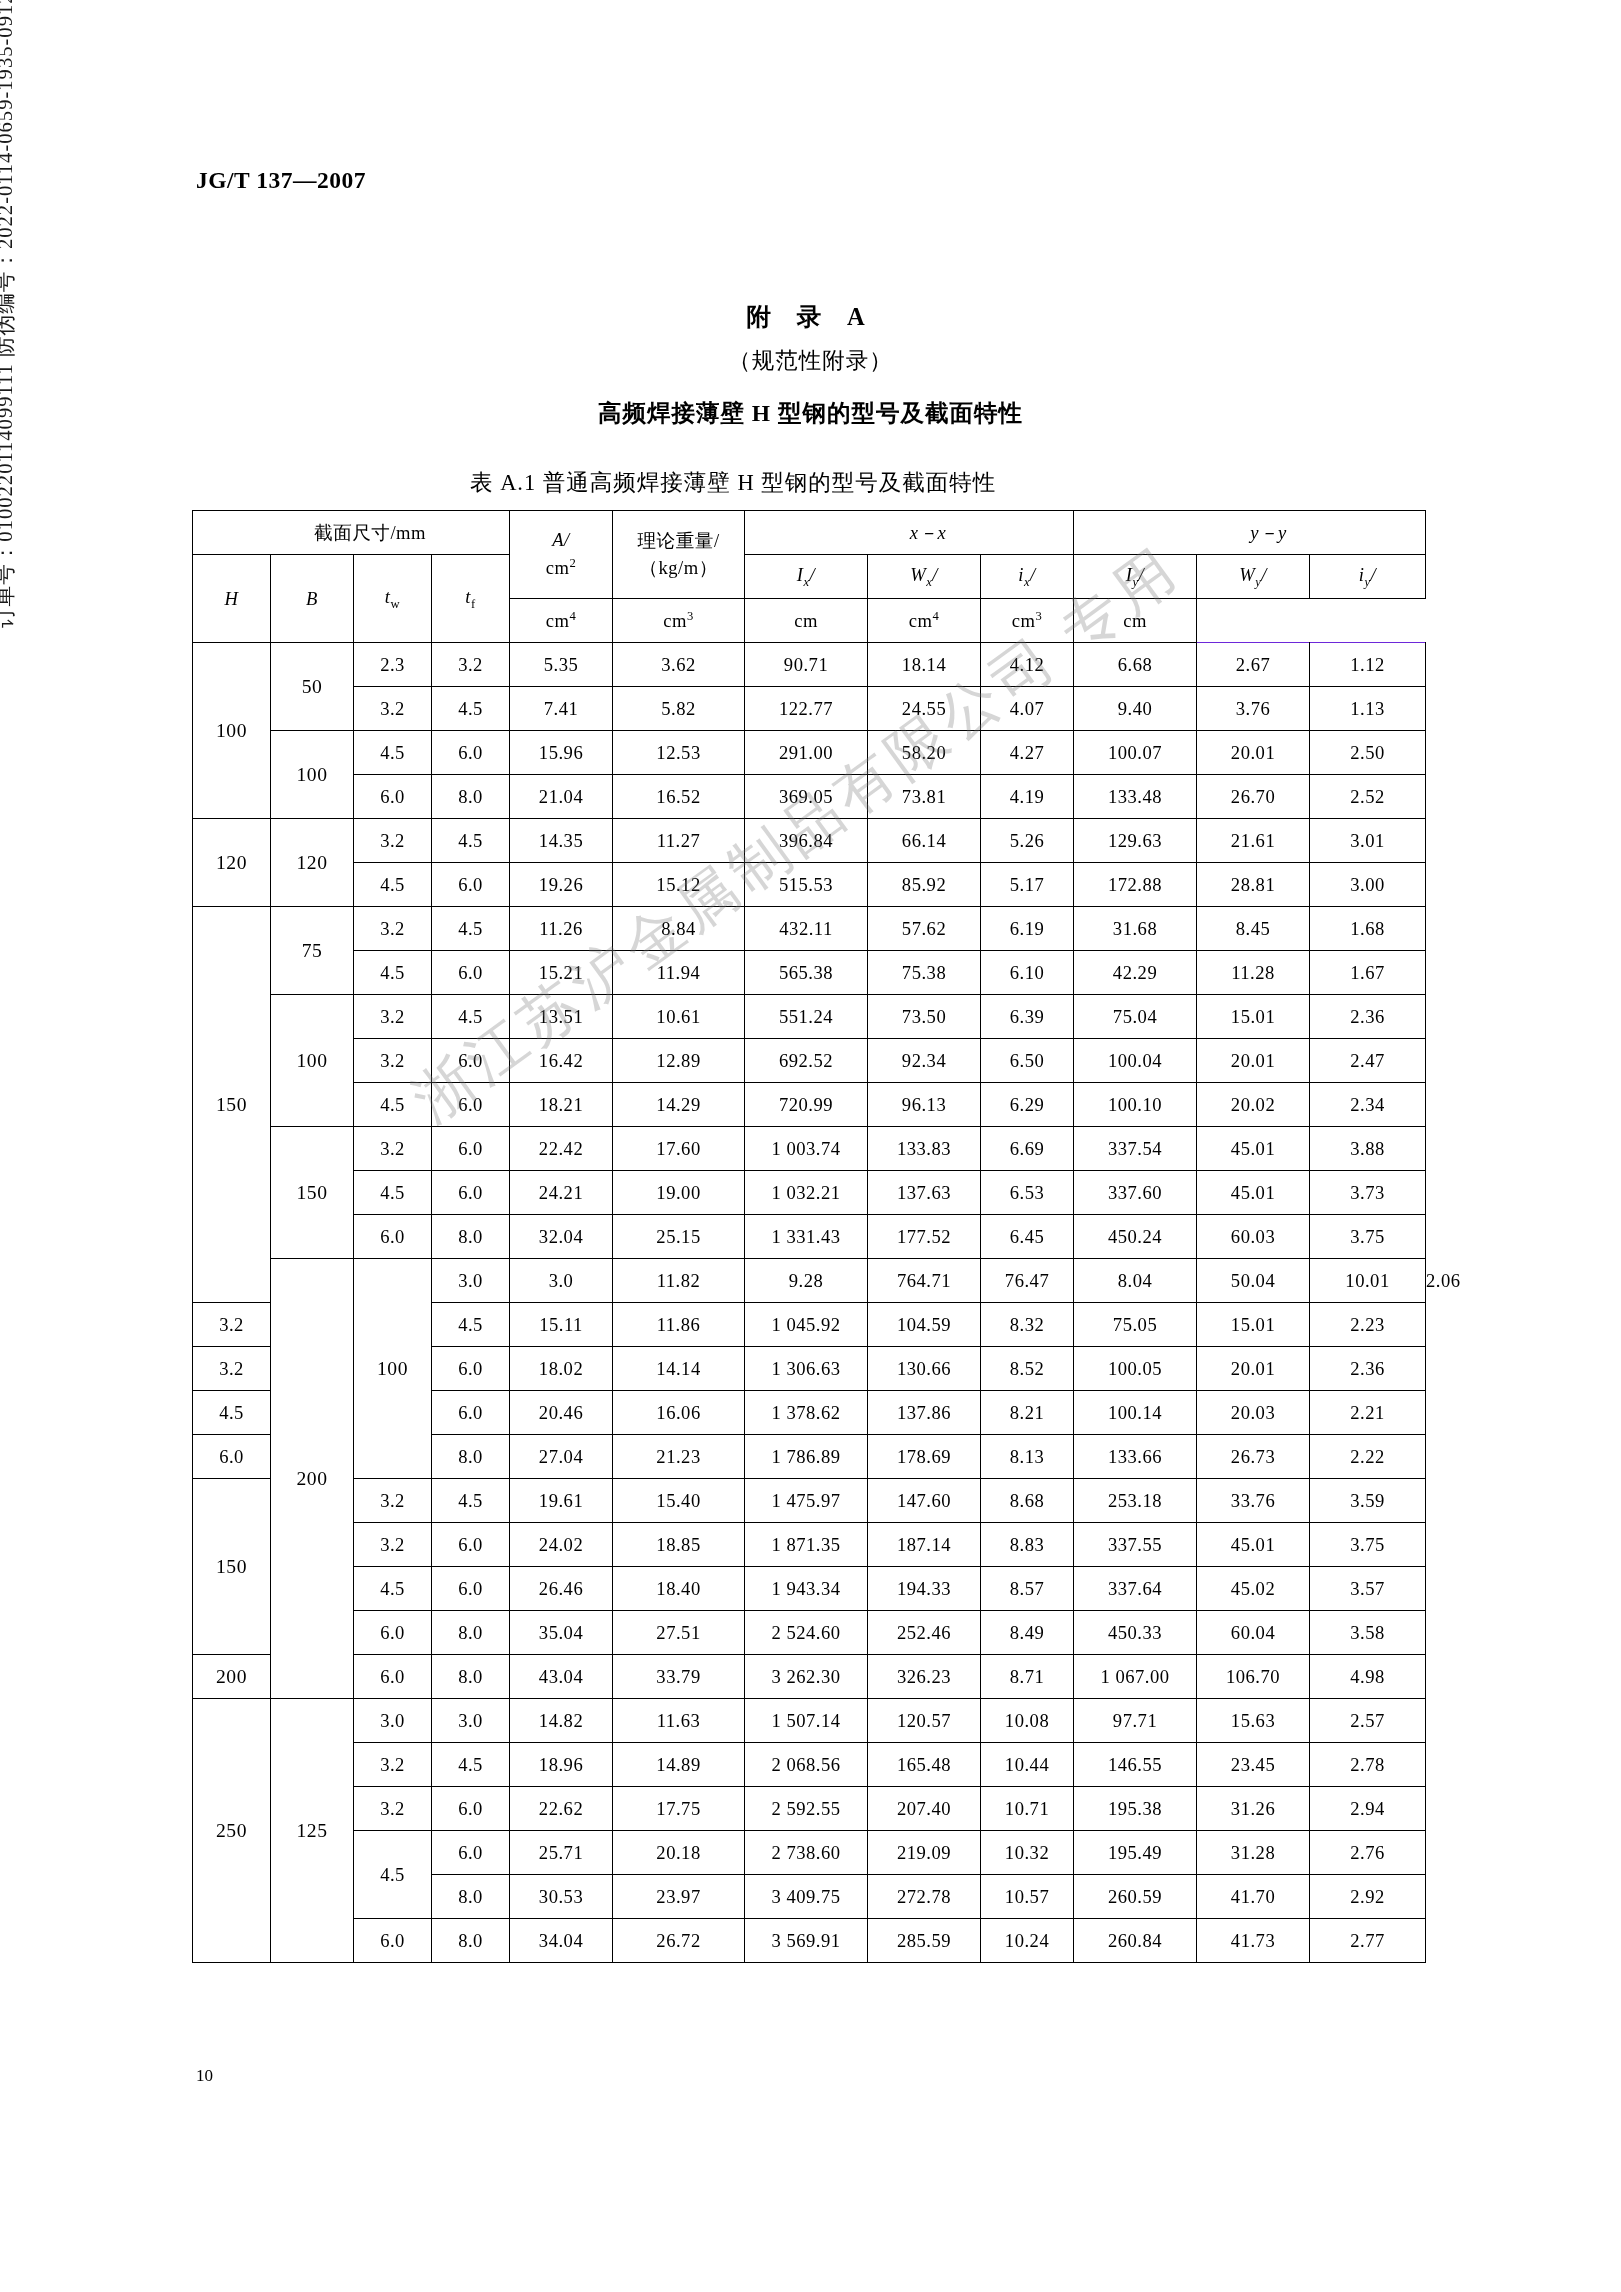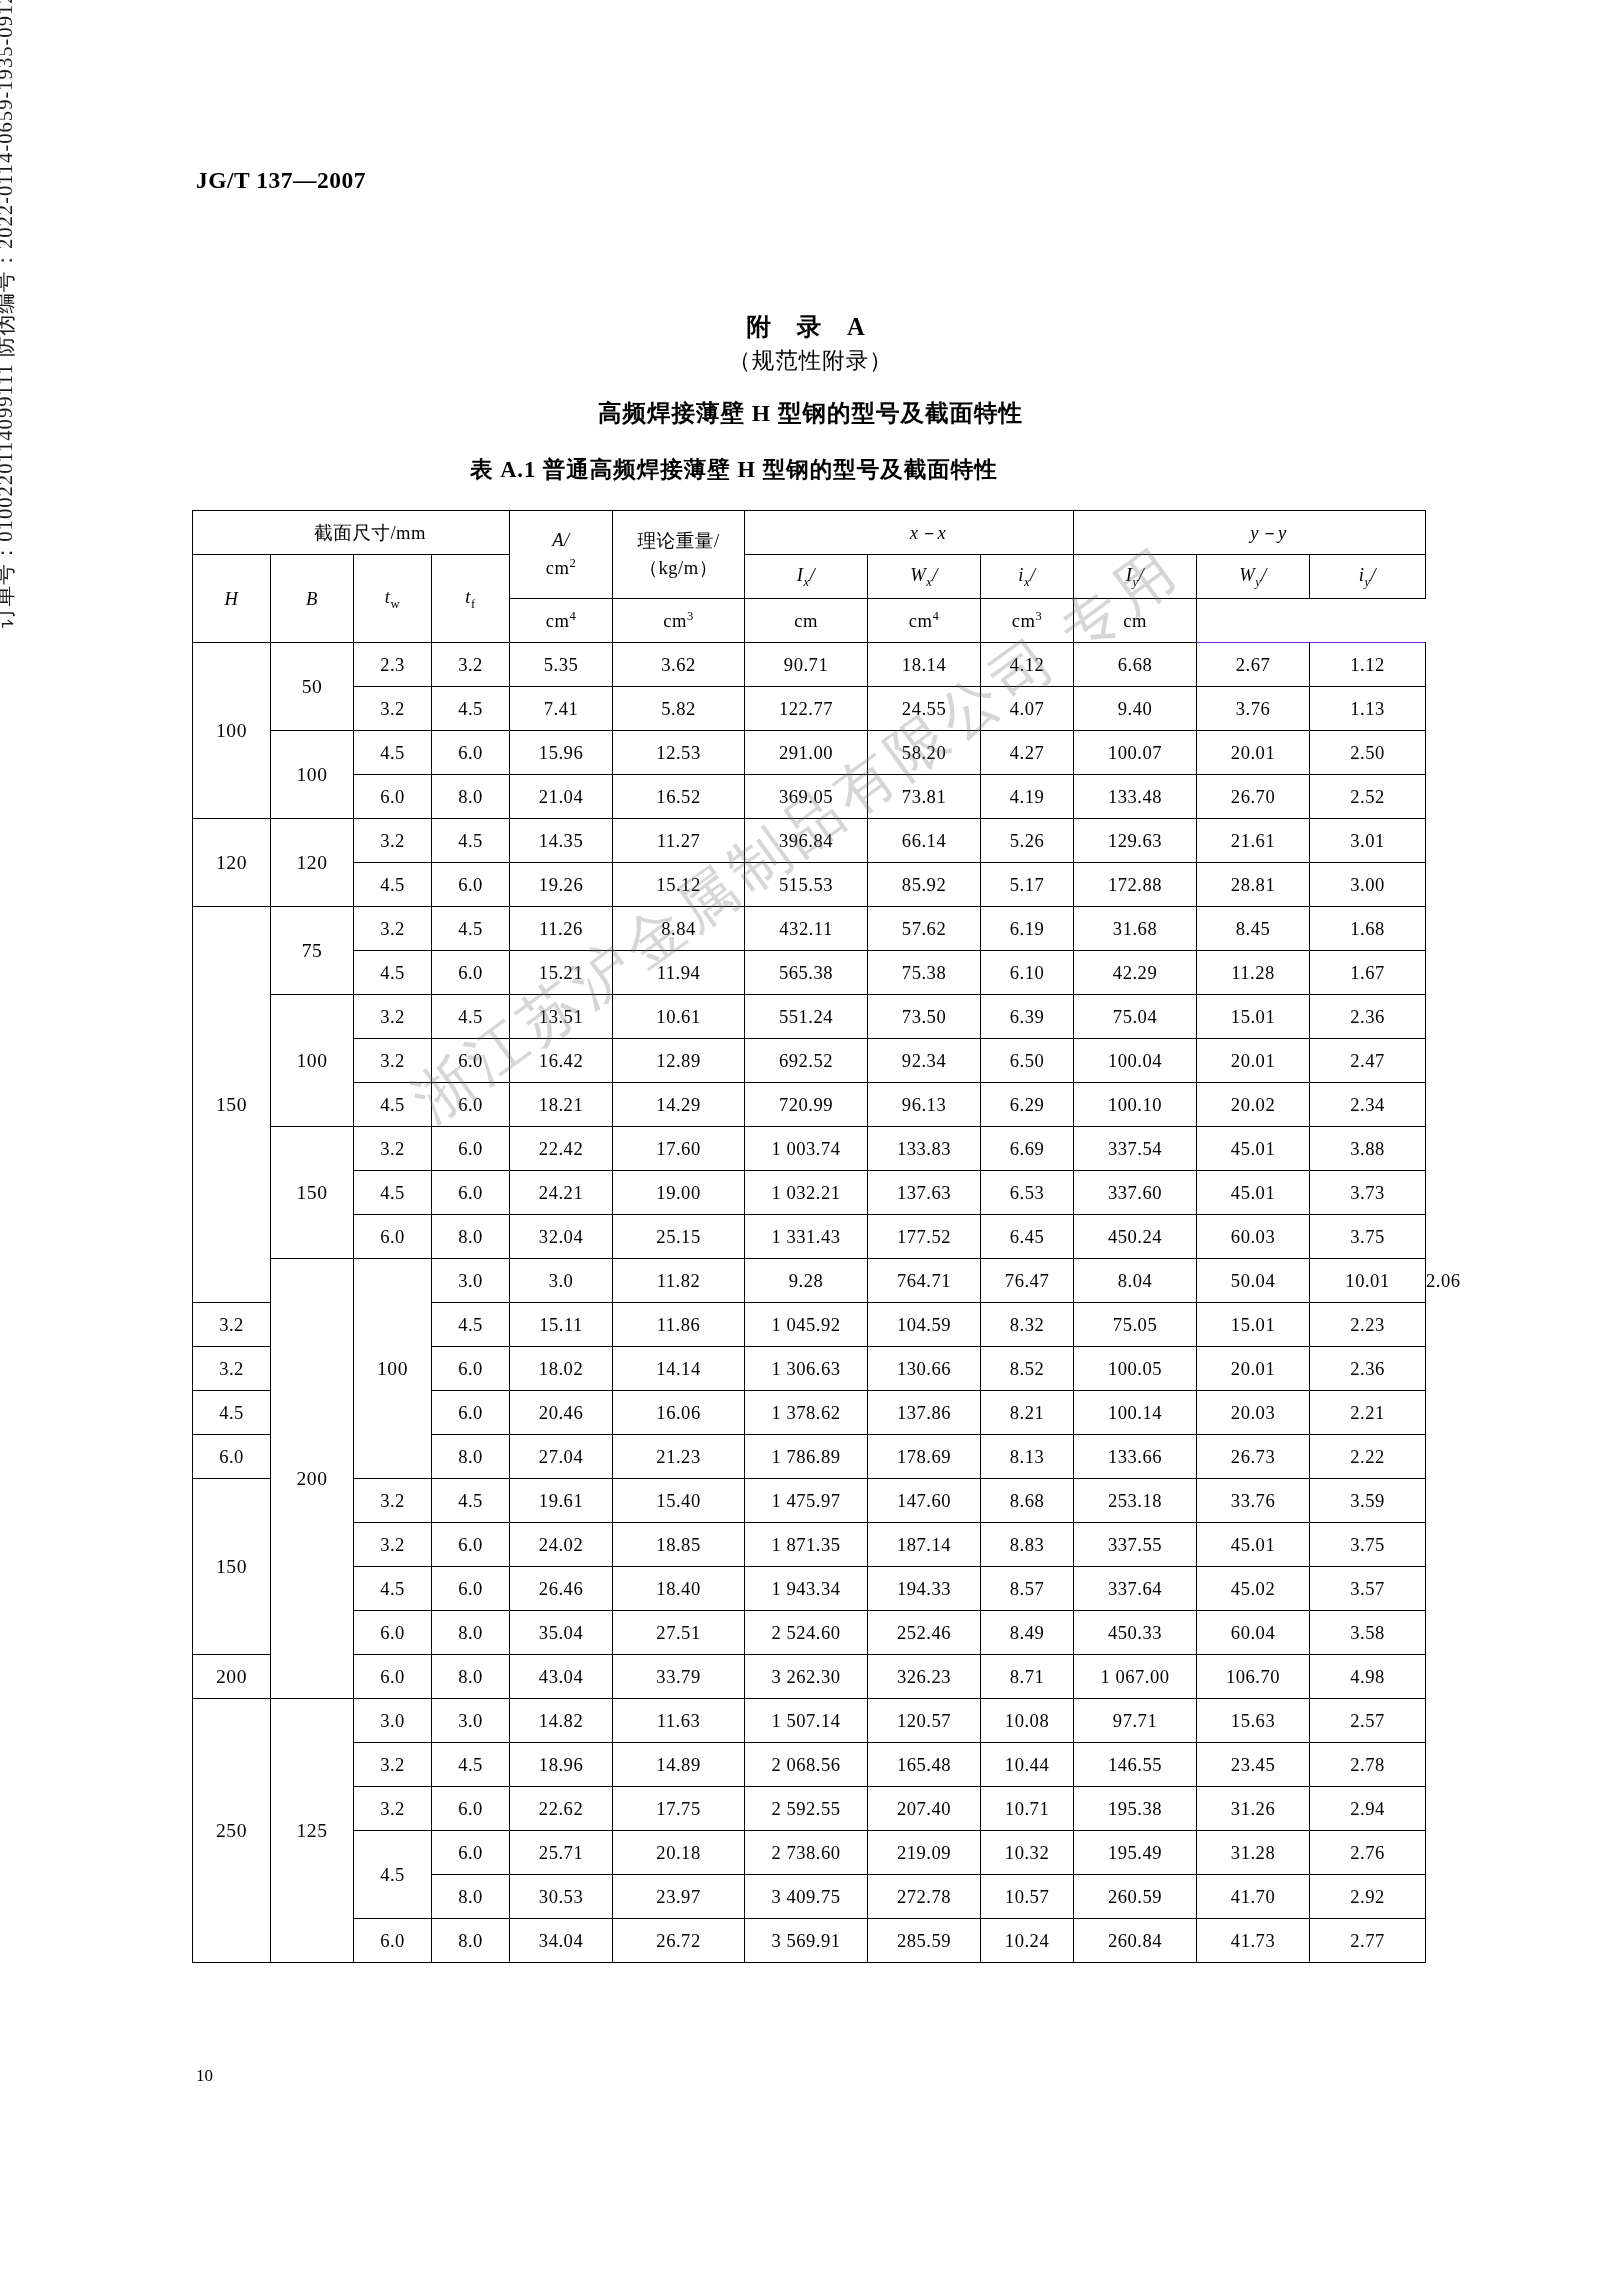--- a/index.html
+++ b/index.html
@@ -41,21 +41,21 @@
     font-size: 20.6px;
     letter-spacing: 1px;
     white-space: nowrap;
     color: #1a1a1a;
   }
   
   .appendix-title {
     position: absolute;
     left: 0;
     right: 0;
-    top: 310px;
+    top: 300px;
     text-align: center;
     font-size: 24.5px;
     font-weight: bold;
     letter-spacing: 9.8px;
   }
   .appendix-sub {
     position: absolute;
     left: 0;
     right: 0;
     top: 345px;
@@ -69,23 +69,23 @@
     right: 0;
     top: 397px;
     text-align: center;
     font-size: 23.5px;
     font-weight: bold;
     letter-spacing: 1px;
   }
   .table-caption {
     position: absolute;
     left: 470px;
-    top: 454px;
+    top: 467px;
     font-size: 22.5px;
-    font-weight: bold;
+    font-weight: normal;
     letter-spacing: 1px;
   }
   
   .tbl-wrap {
     position: absolute;
     left: 192px;
     top: 510px;
     width: 1233px;
   }
   table.spec {

